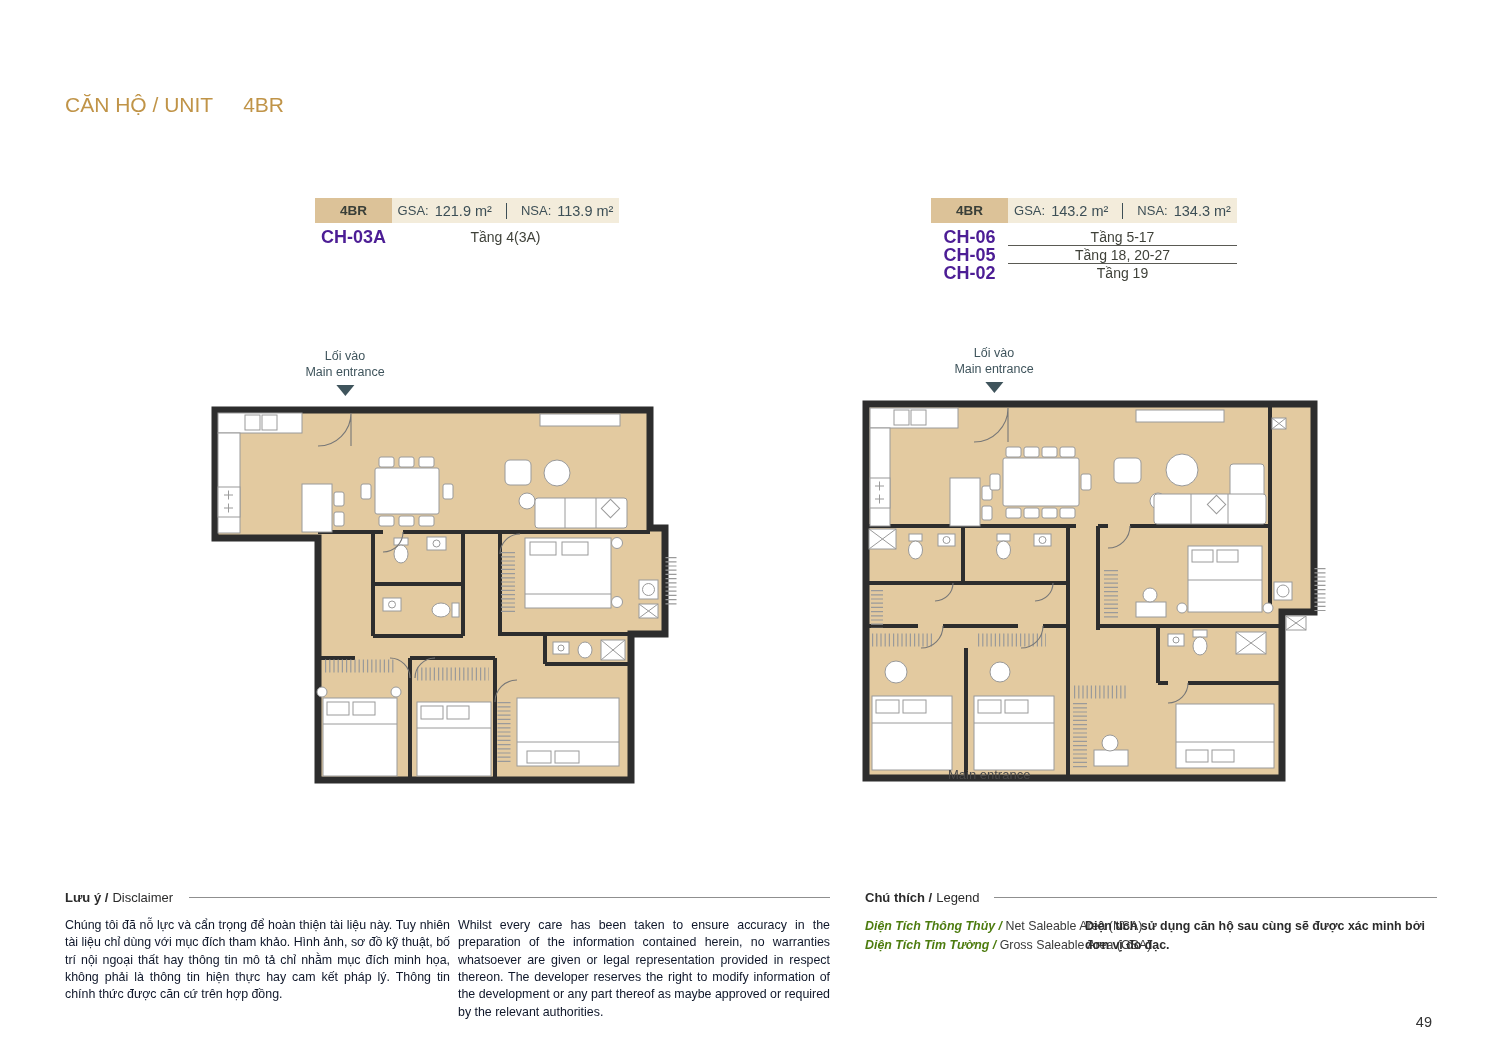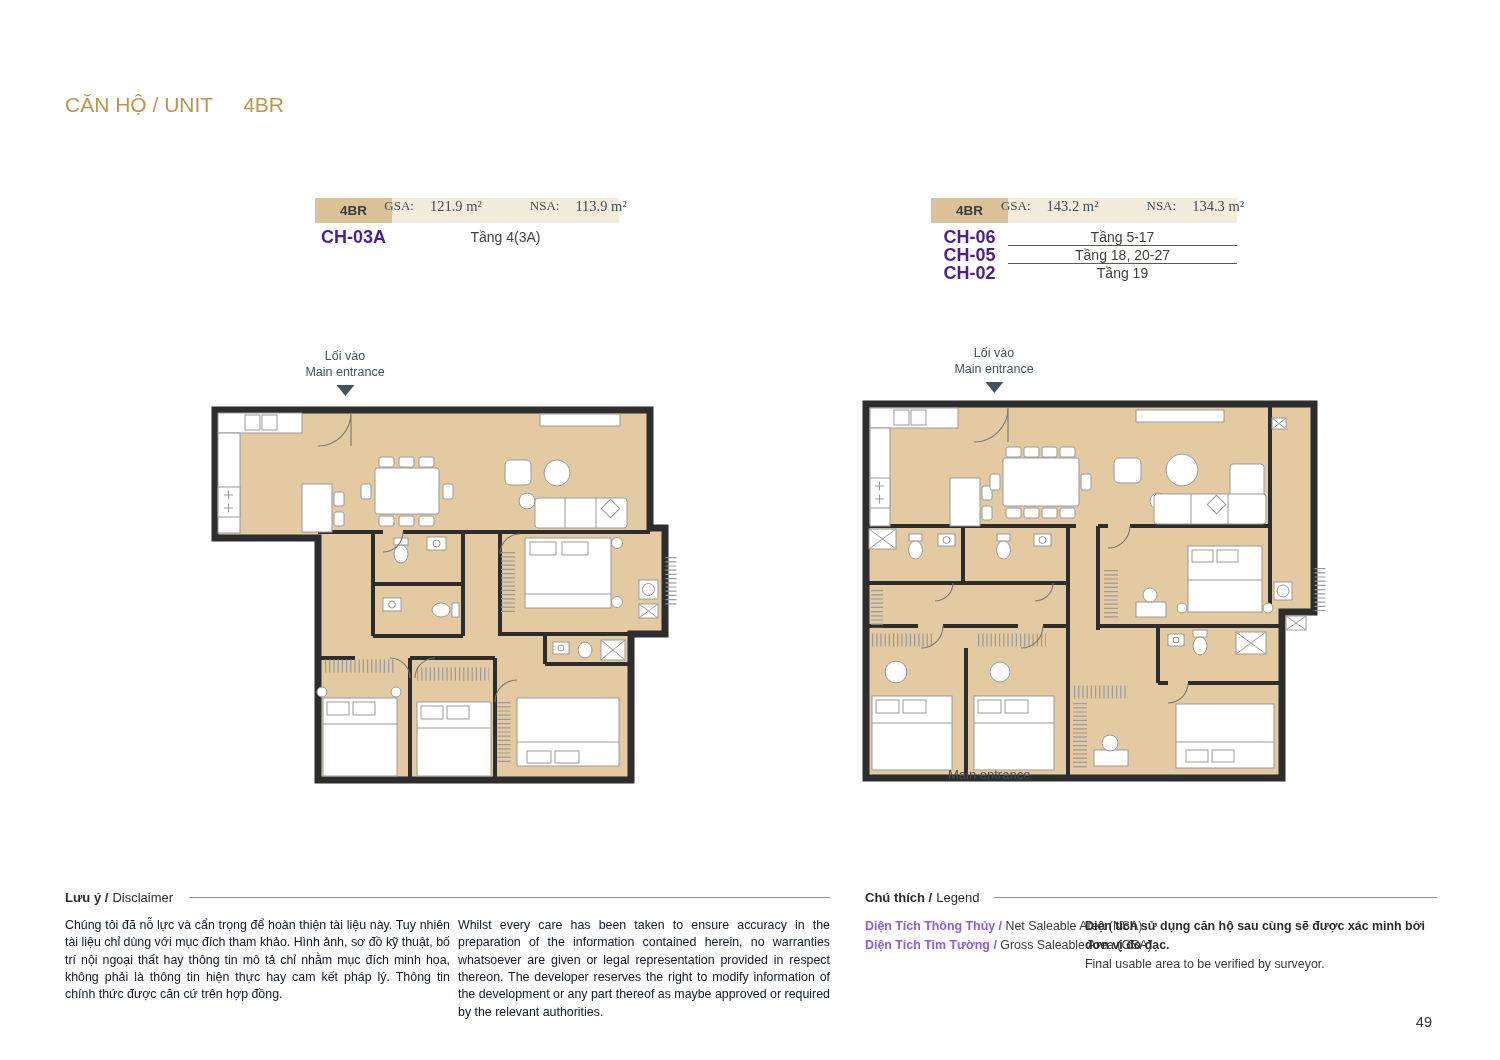--- a/index.html
+++ b/index.html
@@ -13,21 +13,21 @@
   .title .t-vi { font-weight:bold; }
   .title .t-sep { font-weight:bold; padding:0 10px 0 14px; }
   .title .t-en { font-weight:normal; }
   .subtitle { position:absolute; left:65px; top:93px; font-size:21px; color:#C09448;
               display:flex; gap:30px; white-space:nowrap; }
 
   
   .badge { position:absolute; height:25px; background:#DCC298; color:#3A3F38;
            font-size:13.5px; font-weight:bold; display:flex; align-items:center; justify-content:center; }
   .strip { position:absolute; height:25px; background:#F3ECDB; color:#3D4F56;
-           display:flex; align-items:flex-start; justify-content:center; gap:16px; font-size:13px; white-space:nowrap;font-family:Liberation Serif, serif; }
+           display:flex; align-items:center; justify-content:center; gap:6px; font-size:13px; white-space:nowrap; }
   .strip .val { font-size:14.5px; }
   .strip .vsep { width:1px; height:16px; background:#3D4F56; margin:0 8px; }
   .code-col { position:absolute; width:77px; text-align:center; font-size:18px; font-weight:bold;
               color:#4c1d95; line-height:18px; }
   .floors-col { position:absolute; text-align:center; font-size:14px; color:#3F4139; line-height:18px; }
   .floors-col .fr { height:18px; }
   .floors-col .fr.rule { border-bottom:1px solid #5a5a54; }
 
   
   .entrance { position:absolute; transform:translateX(-50%); text-align:center;
@@ -39,21 +39,21 @@
   .plan { position:absolute; }
   .plan svg { display:block; }
   .plan-inline-label { position:absolute; font-size:13px; color:#4A4A4A; white-space:nowrap; }
 
   
   .sec-head { position:absolute; display:flex; align-items:center; gap:14px; font-size:13px; color:#2b2b2b; }
   .sec-head .hv { font-weight:bold; margin-right:4px; }
   .sec-head .rule { flex:1; height:1px; background:#8f8f8f; }
   .para { position:absolute; font-size:12.4px; line-height:1.4; color:#0f172a; text-align:justify; }
   .legend-items { position:absolute; font-size:12.4px; line-height:1.55; color:#3a3a3a; white-space:nowrap; }
-  .legend-items b { color:#8b5cf6; }
+  .legend-items b { color:#4d7c0f;font-style:italic; }
   .legend-note { position:absolute; font-size:12.4px; line-height:1.55; color:#3a3a3a; }
   .legend-note .n-vi { font-weight:bold; color:#2b2b2b; }
   .page-num { position:absolute; right:68px; top:1014px; font-size:14.5px; color:#333; }
 </style>
 </head>
 <body>
 
 <div id="canvas">
 
   <div class="subtitle">
@@ -379,18 +379,17 @@
   <div class="sec-head" style="left:865px; top:890px; width:572px;">
     <span><span class="hv">Chú thích /</span><span>Legend</span></span>
     <span class="rule"></span>
   </div>
   <div class="legend-items" style="left:865px; top:917px;">
     <div><b>Diện Tích Thông Thủy /</b> <span>Net Saleable Area (NSA)</span></div>
     <div><b>Diện Tích Tim Tường /</b> <span>Gross Saleable Area (GSA)</span></div>
   </div>
   <div class="legend-note" style="left:1085px; top:917px; width:355px;">
     <div class="n-vi">Diện tích sử dụng căn hộ sau cùng sẽ được xác minh bởi đơn vị đo đạc.</div>
-    <div>Final usable area to be verified by surveyor.</div>
   </div>
 
   <div class="page-num">49</div>
 
 </div>
 
 </body></html>

